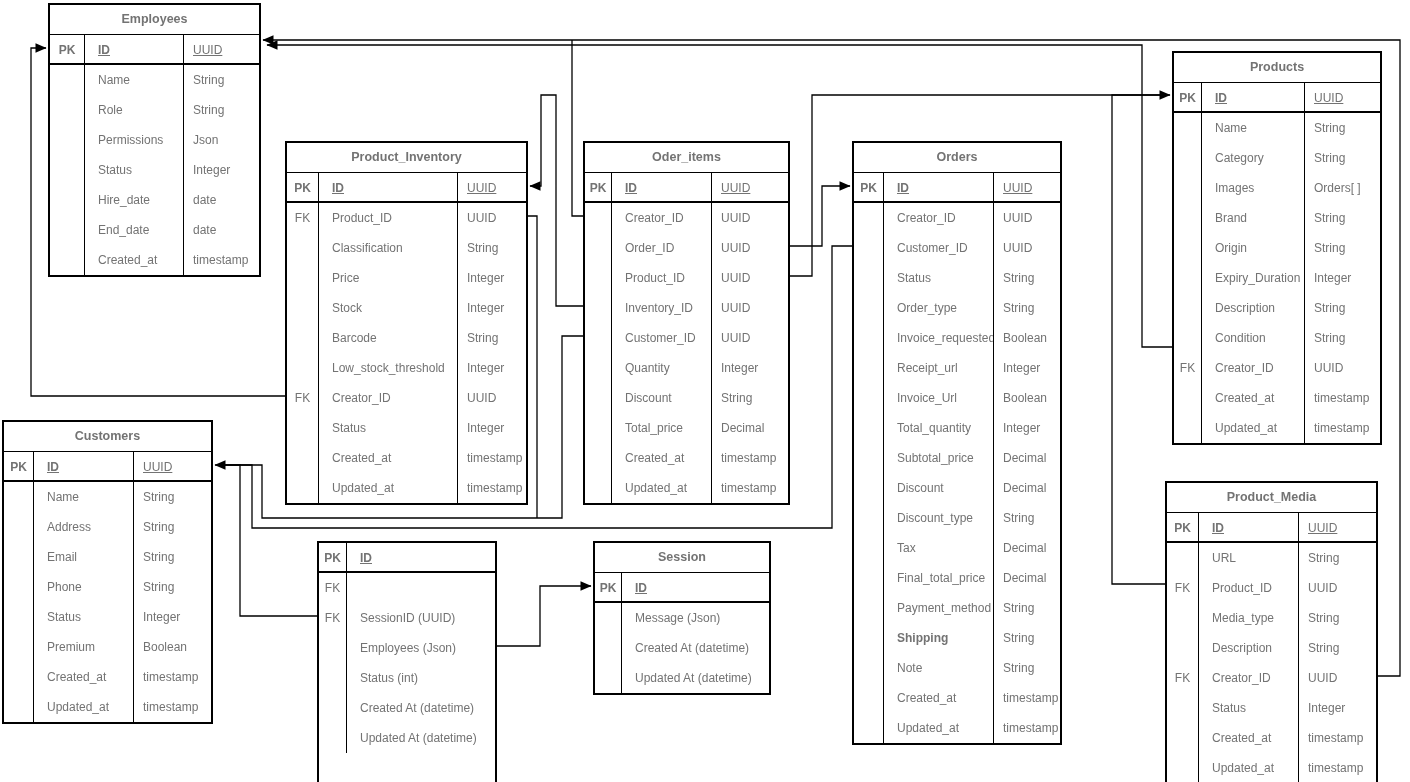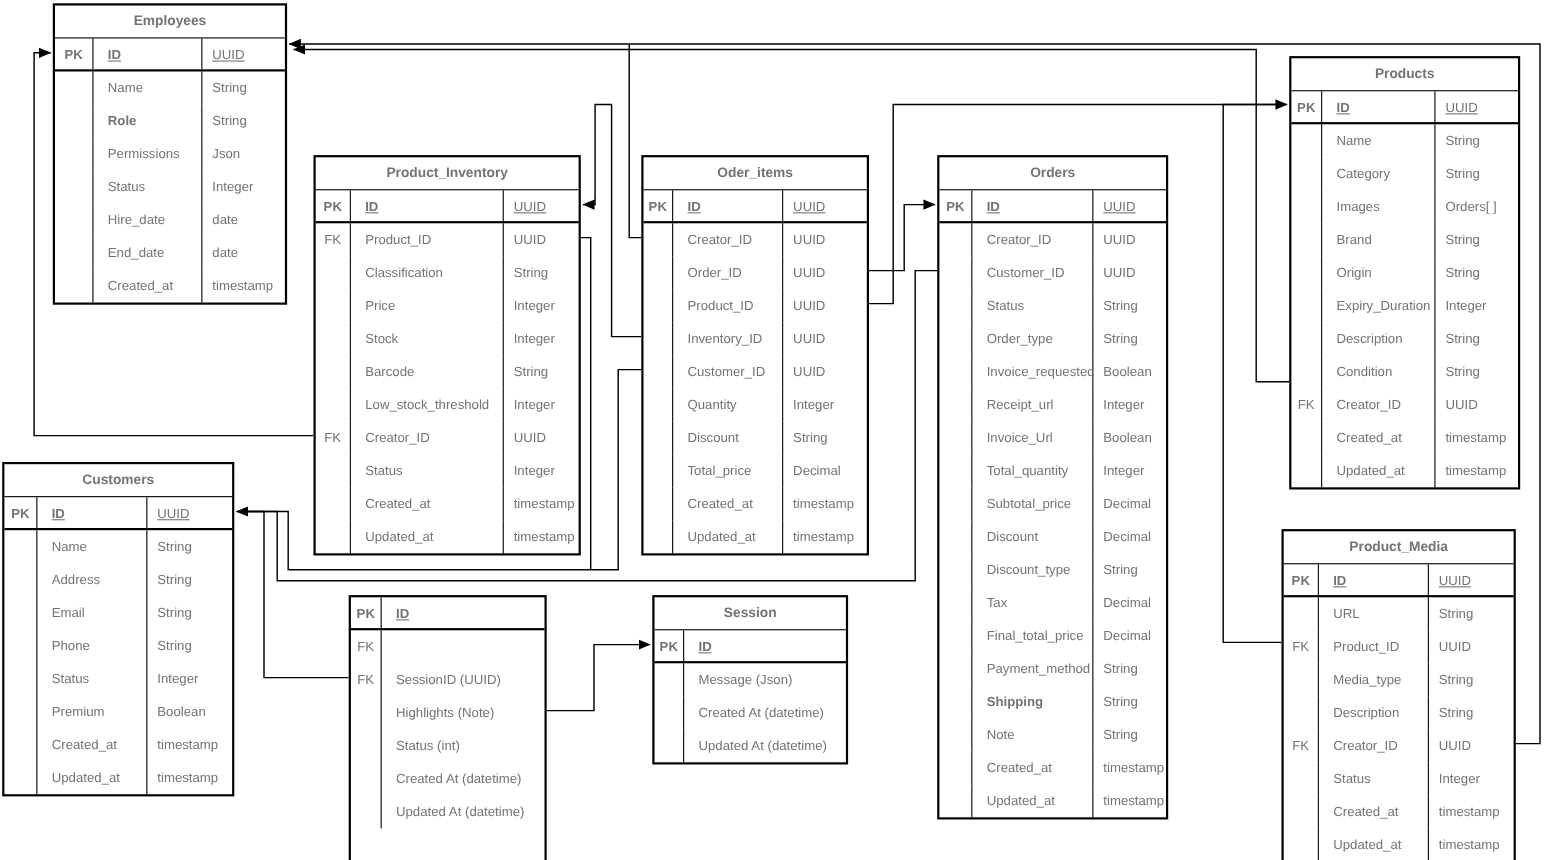--- a/index.html
+++ b/index.html
@@ -55,21 +55,21 @@
           <div class="cell name bordered" style="width: 99px;">ID</div>
           <div class="cell type" style="width: 75px;">UUID</div>
         </div>
         <div class="er-row">
           <div class="cell key" style="width: 35px;"></div>
           <div class="cell name bordered" style="width: 99px;">Name</div>
           <div class="cell type" style="width: 75px;">String</div>
         </div>
         <div class="er-row">
           <div class="cell key" style="width: 35px;"></div>
-          <div class="cell name bordered" style="width: 99px; font-weight: bold;">Role</div>
+          <div class="cell name bordered" style="width: 99px;">Role</div>
           <div class="cell type" style="width: 75px;">String</div>
         </div>
         <div class="er-row">
           <div class="cell key" style="width: 35px;"></div>
           <div class="cell name bordered" style="width: 99px;">Permissions</div>
           <div class="cell type" style="width: 75px;">Json</div>
         </div>
         <div class="er-row">
           <div class="cell key" style="width: 35px;"></div>
           <div class="cell name bordered" style="width: 99px;">Status</div>
@@ -423,21 +423,21 @@
         </div>
         <div class="er-row">
           <div class="cell key" style="width: 28px;">FK</div>
         </div>
         <div class="er-row">
           <div class="cell key" style="width: 28px;">FK</div>
           <div class="cell name" style="width: 148px;">SessionID (UUID)</div>
         </div>
         <div class="er-row">
           <div class="cell key" style="width: 28px;"></div>
-          <div class="cell name" style="width: 148px;">Highlights (Note)</div>
+          <div class="cell name" style="width: 148px;">Employees (Json)</div>
         </div>
         <div class="er-row">
           <div class="cell key" style="width: 28px;"></div>
           <div class="cell name" style="width: 148px;">Status (int)</div>
         </div>
         <div class="er-row">
           <div class="cell key" style="width: 28px;"></div>
           <div class="cell name" style="width: 148px;">Created At (datetime)</div>
         </div>
         <div class="er-row">

